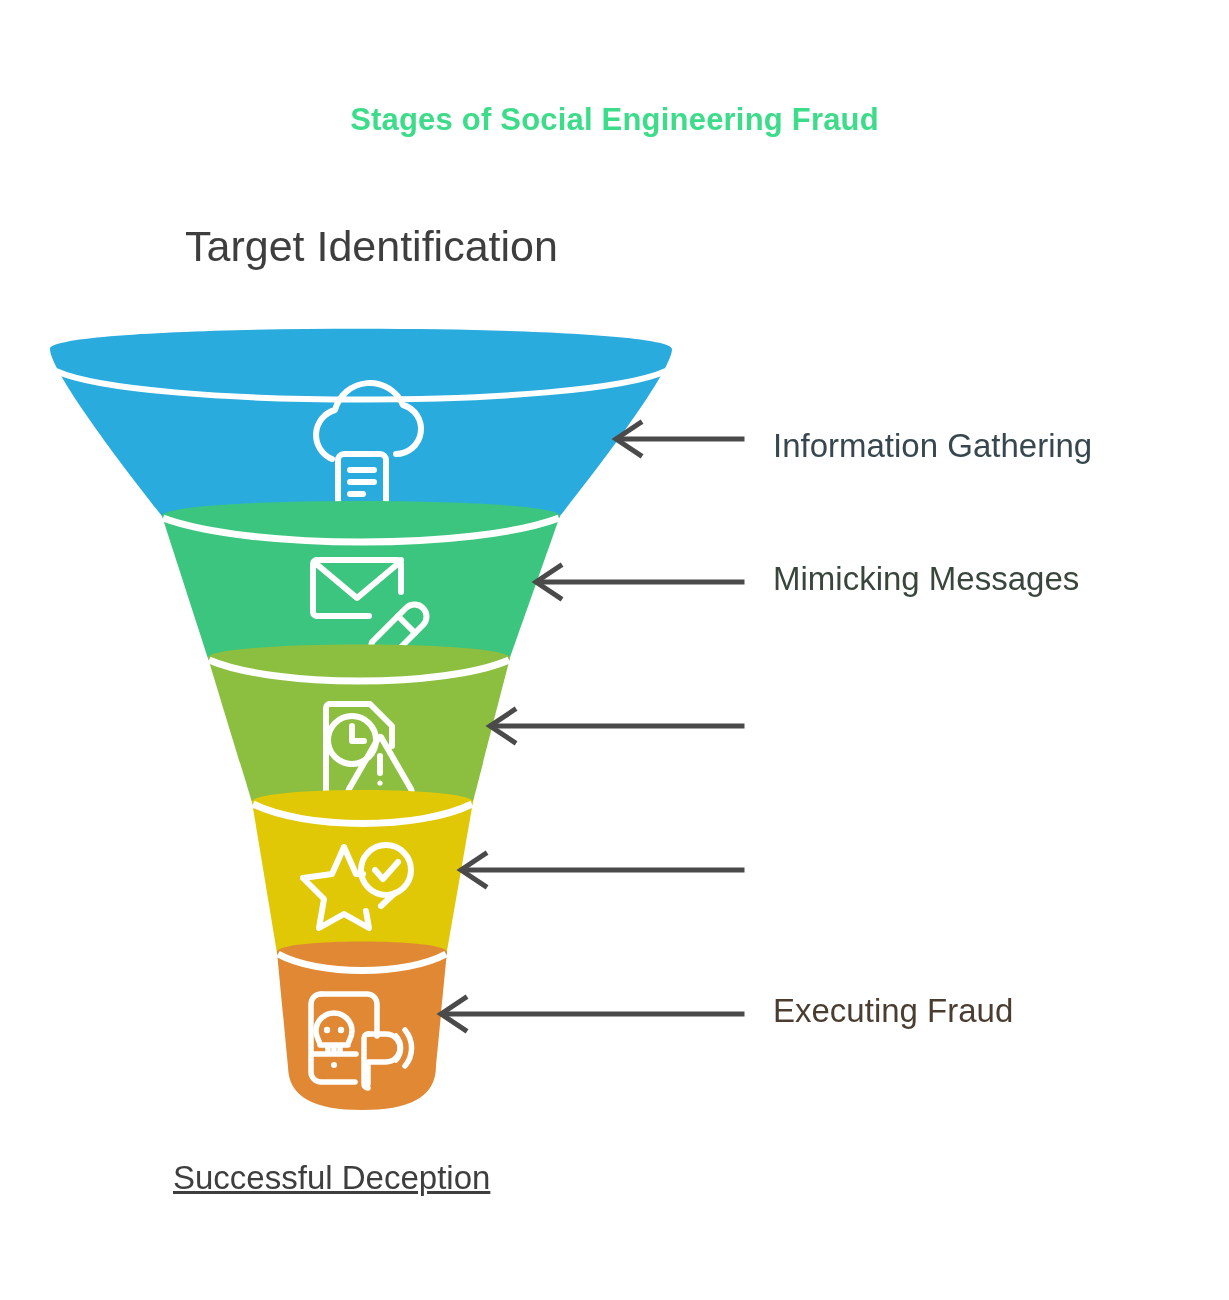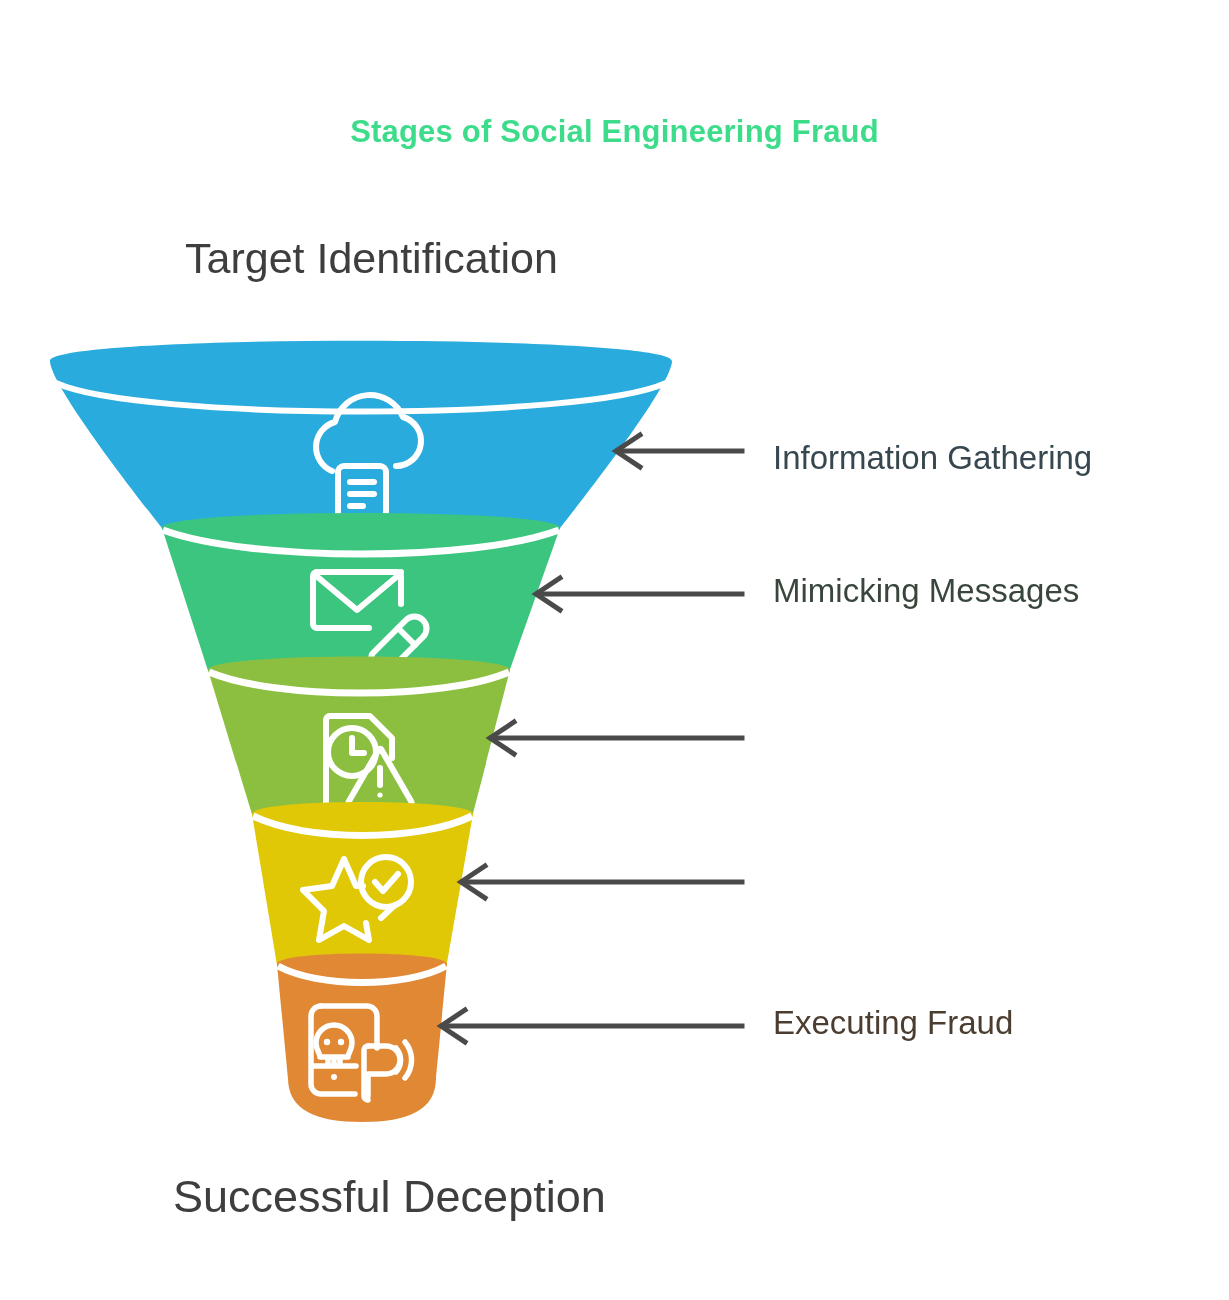--- a/index.html
+++ b/index.html
@@ -9,21 +9,21 @@
   }
   body {
     width: 1229px;
     height: 1300px;
     position: relative;
     font-family: "Liberation Sans", sans-serif;
     overflow: hidden;
   }
   #stage {
     position: absolute;
-    left: 0; top: 16px;
+    left: 0; top: 4px;
     width: 1229px;
     height: 1032px;
   }
   .chart-title {
     position: absolute;
     left: 0;
     top: 98px;
     width: 1229px;
     text-align: center;
     font-size: 31px;
@@ -37,23 +37,24 @@
     left: 185px;
     top: 218px;
     font-size: 43px;
     color: #3e3e3e;
     white-space: nowrap;
   }
   .bottom-label {
     position: absolute;
     left: 173px;
     top: 1155px;
-    font-size: 45px;
+    font-size: 33px;
     color: #3e3e3e;
     white-space: nowrap;
+    text-decoration: underline;
   }
   .stage-label {
     position: absolute;
     font-size: 33px;
     white-space: nowrap;
   }
   .lbl-0 { left: 773px; top: 412px; color: #37474f; }
   .lbl-1 { left: 773px; top: 556px; color: #39463c; }
   .lbl-2 { left: 773px; top: 700px; color: #3e4233; }
   .lbl-3 { left: 773px; top: 844px; color: #423f30; }

